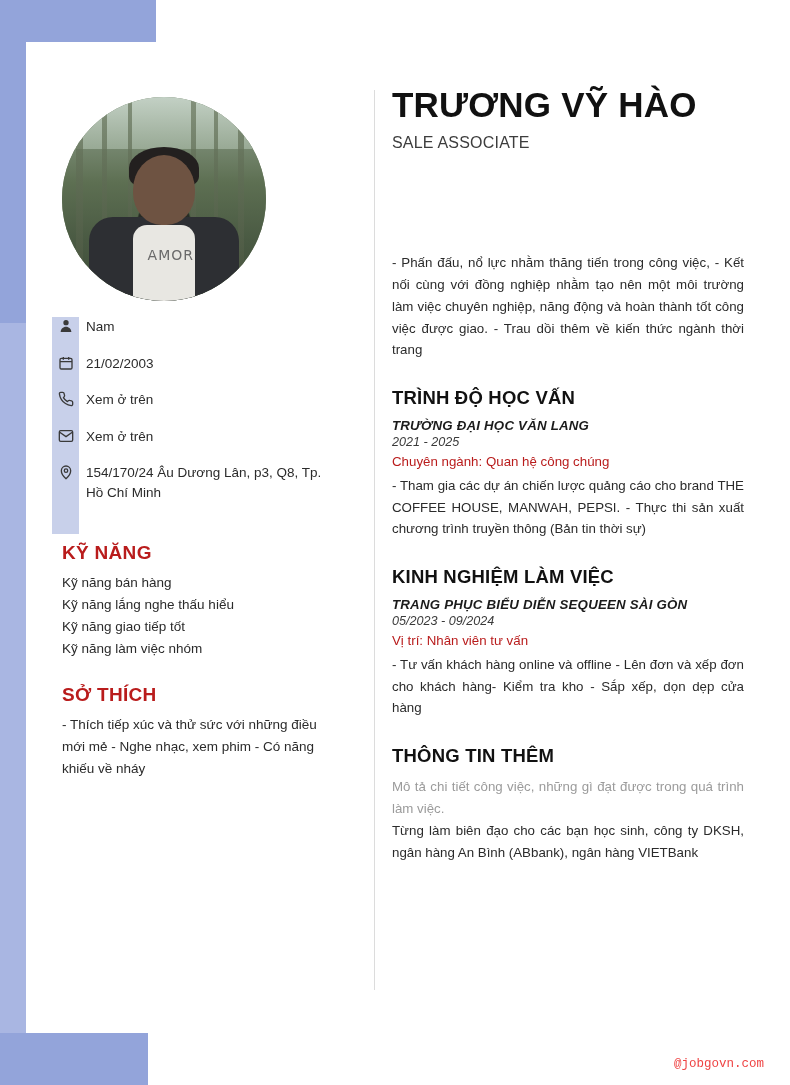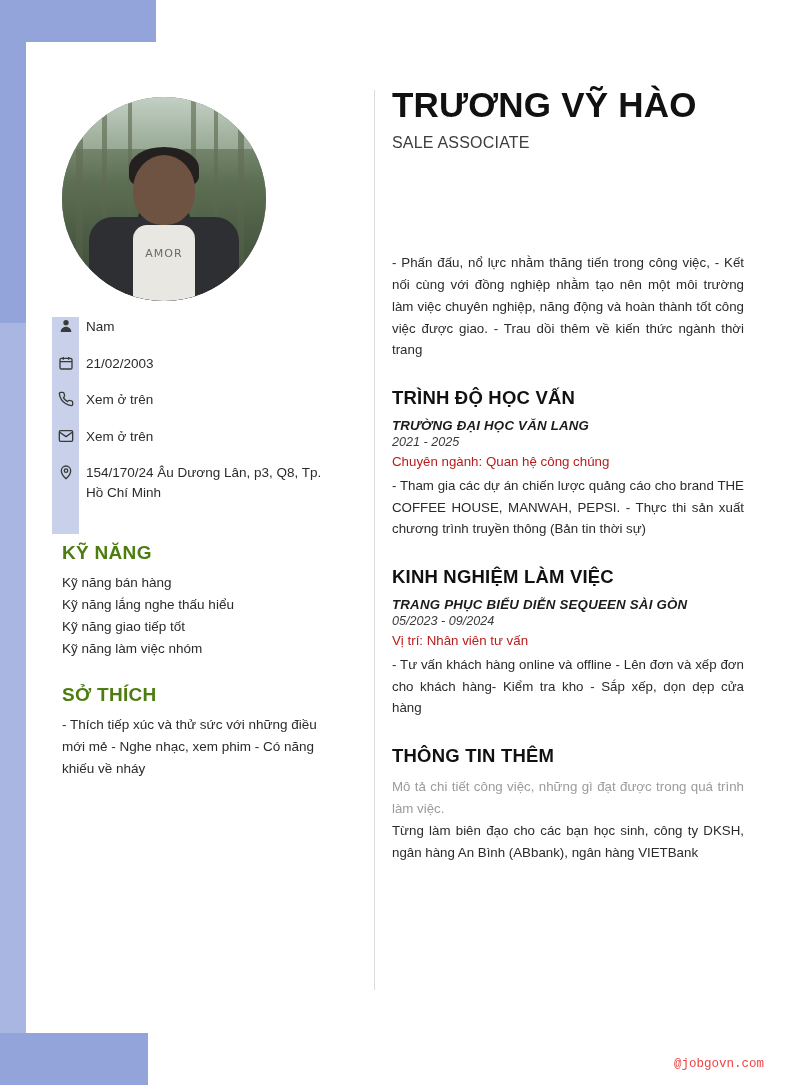--- a/index.html
+++ b/index.html
@@ -152,22 +152,22 @@
     margin-left: -31px;
     border-radius: 14px 14px 0 0;
     background: #e8e7e2;
   }
   .photo .shirt-text {
     position: absolute;
     left: 50%;
     top: 150px;
     width: 60px;
     margin-left: -30px;
-    text-align: center;
-    font-size: 11px;
+    text-align: right;
+    font-size: 14px;
     letter-spacing: 1px;
     color: #6a6a6a;
     font-family: "DejaVu Sans", sans-serif;
   }
 
   .contact-block {
     position: absolute;
     left: 26px;
     top: 275px;
     width: 286px;
@@ -202,21 +202,21 @@
     padding-left: 6px;
   }
 
   .left-section {
     padding-left: 36px;
     padding-right: 20px;
   }
   .left-h {
     font-size: 19px;
     font-weight: bold;
-    color: #4d7c0f;
+    color: #b91c1c;
     margin: 0 0 8px 0;
     letter-spacing: .3px;
   }
   .skill-line {
     font-size: 13.5px;
     color: #2b2b2b;
     line-height: 1.62;
   }
   .left-para {
     font-size: 13.5px;

